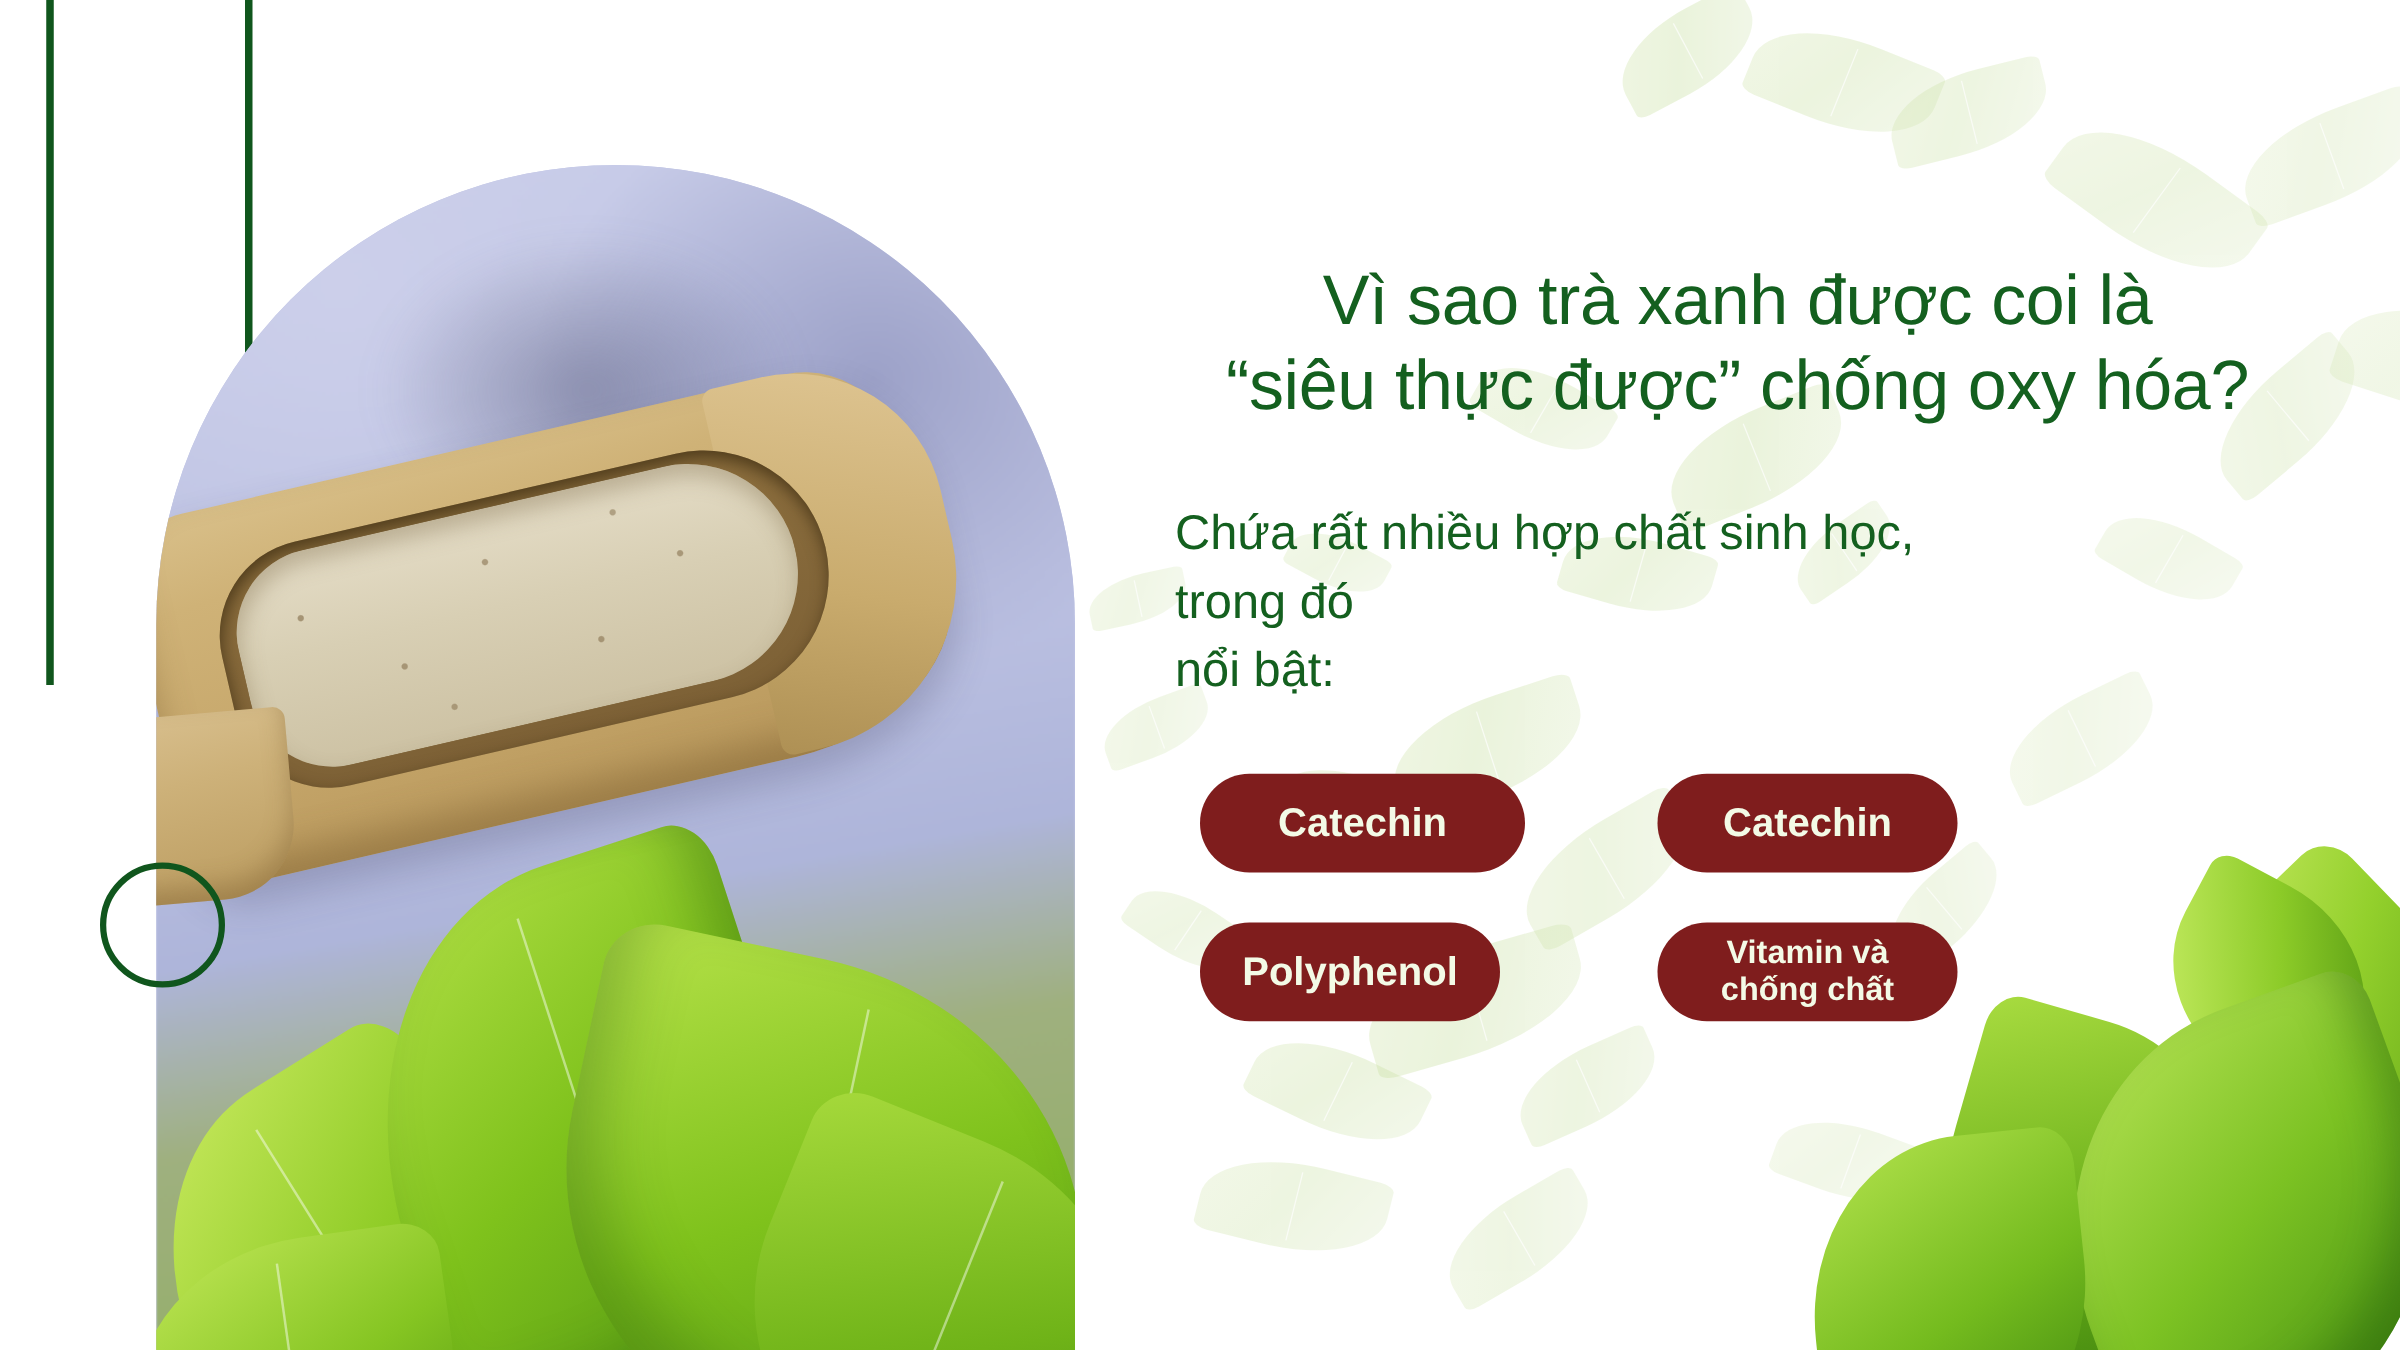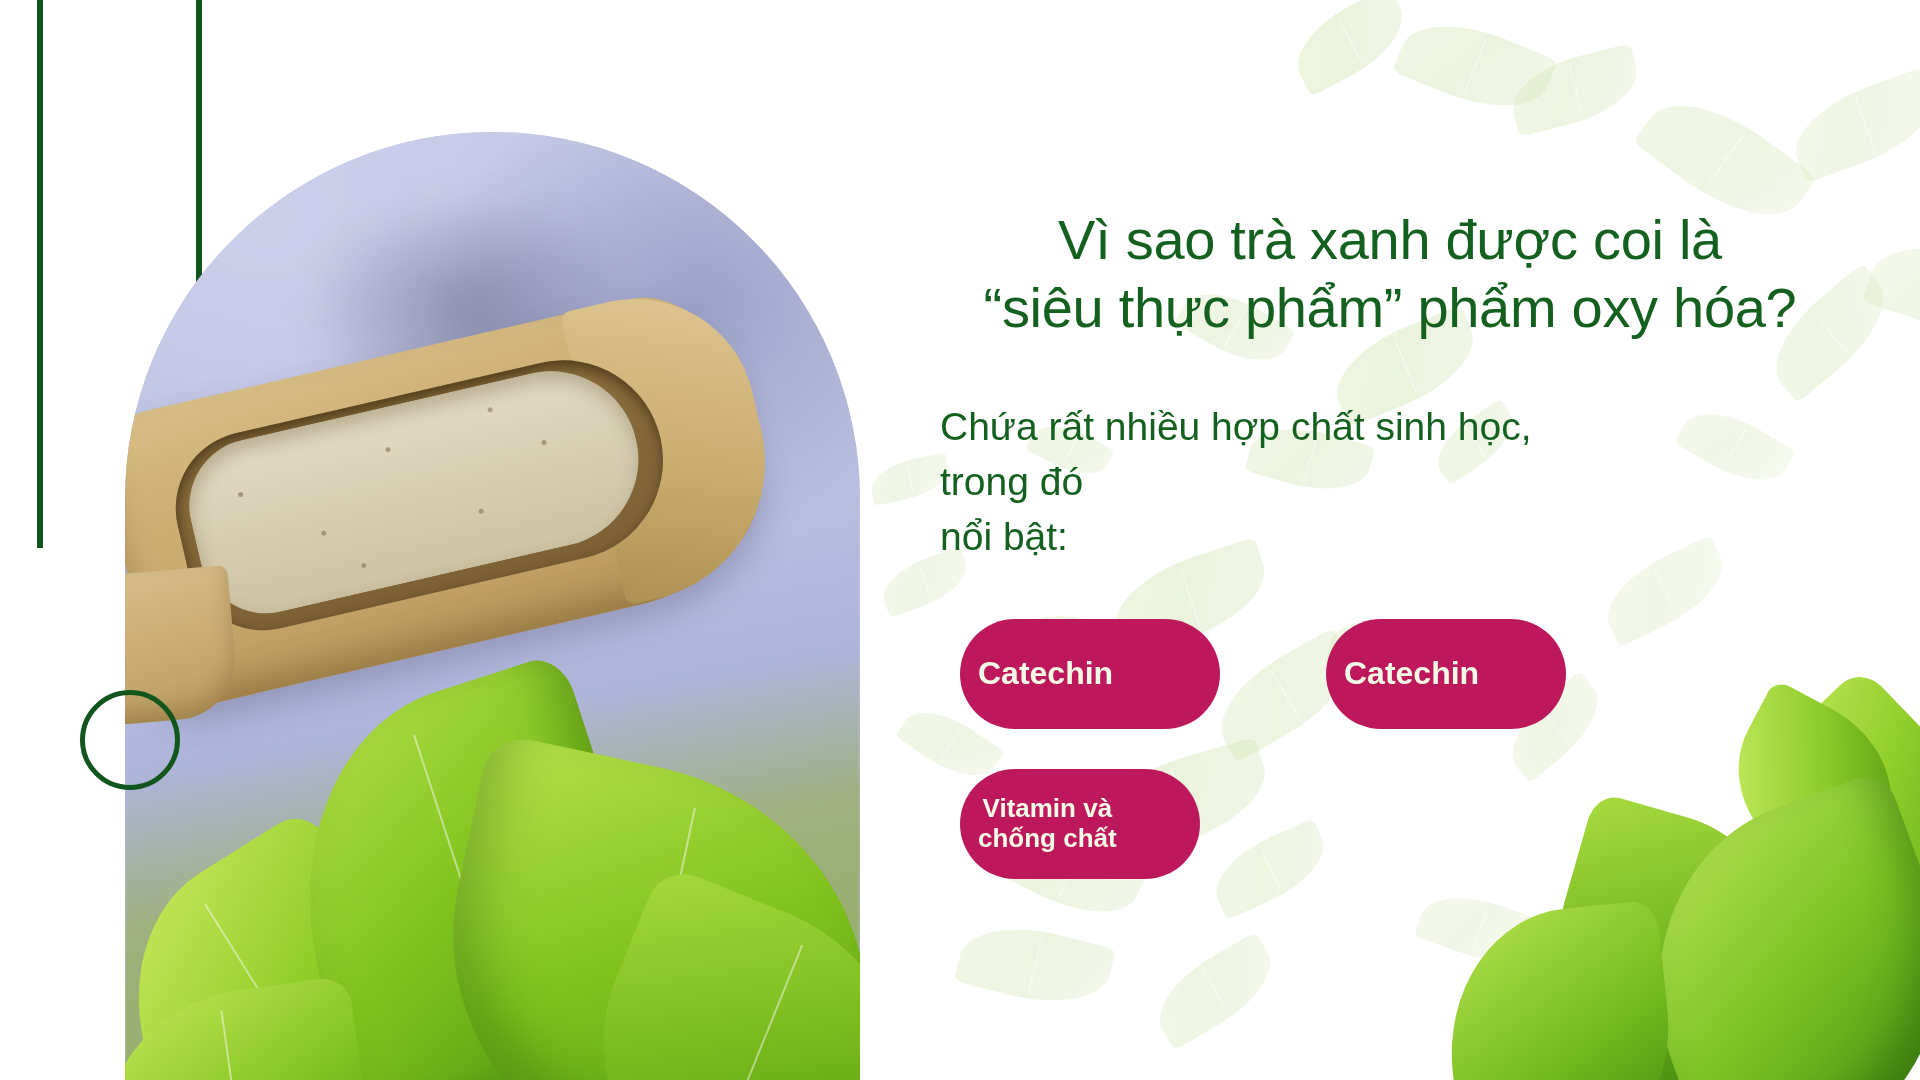--- a/index.html
+++ b/index.html
@@ -139,27 +139,27 @@
   }
 
   
   #pill-grid{
     margin-top:54px;margin-left:20px;
     display:grid;grid-template-columns:330px 250px;
     column-gap:36px;row-gap:40px;
     width:640px;
   }
   .pill{
-    background:#be185d;color:#f3fae6;
+    background:#7f1d1d;color:#f3fae6;
     border-radius:70px;
-    display:flex;align-items:center;
+    display:flex;align-items:center;justify-content:center;
     font-size:32px;font-weight:700;
     text-align:center;
     box-sizing:border-box;
-    height:110px;
+    height:79px;
     padding:0 18px;
     line-height:1.15;
     border:none;
     cursor:pointer;
     font-family:"Liberation Sans", sans-serif;
   }
   .pill.two-line{font-size:26px;}
   #pill-0{width:260px;justify-self:start;}
   #pill-1{width:240px;justify-self:start;}
   #pill-2{width:240px;justify-self:start;}
@@ -296,34 +296,37 @@
     <div class="pleaf" id="pleaf-5"></div>
     <div class="pleaf" id="pleaf-2"></div>
     <div class="pleaf" id="pleaf-1"></div>
     <div class="pleaf" id="pleaf-4"></div>
   </div>
 
   <div id="content">
 
     <h1 id="title">
       <span class="tline">Vì sao trà xanh được coi là</span>
-      <span class="tline">“siêu thực phẩm” phẩm oxy hóa?</span>
+      <span class="tline">“siêu thực được” chống oxy hóa?</span>
     </h1>
 
     <div id="subtitle">
       <span style="display: block;">Chứa rất nhiều hợp chất sinh học, trong đó</span>
       <span style="display: block;">nổi bật:</span>
     </div>
 
     <div id="pill-grid">
       <button class="pill" id="pill-0">
         <span>Catechin</span>
       </button>
       <button class="pill" id="pill-1">
         <span>Catechin</span>
+      </button>
+      <button class="pill" id="pill-2">
+        <span>Polyphenol</span>
       </button>
       <button class="pill two-line" id="pill-3">
         <span>
           <span style="display: block;">Vitamin và</span>
           <span style="display: block;">chống chất</span>
         </span>
       </button>
     </div>
 
   </div>

